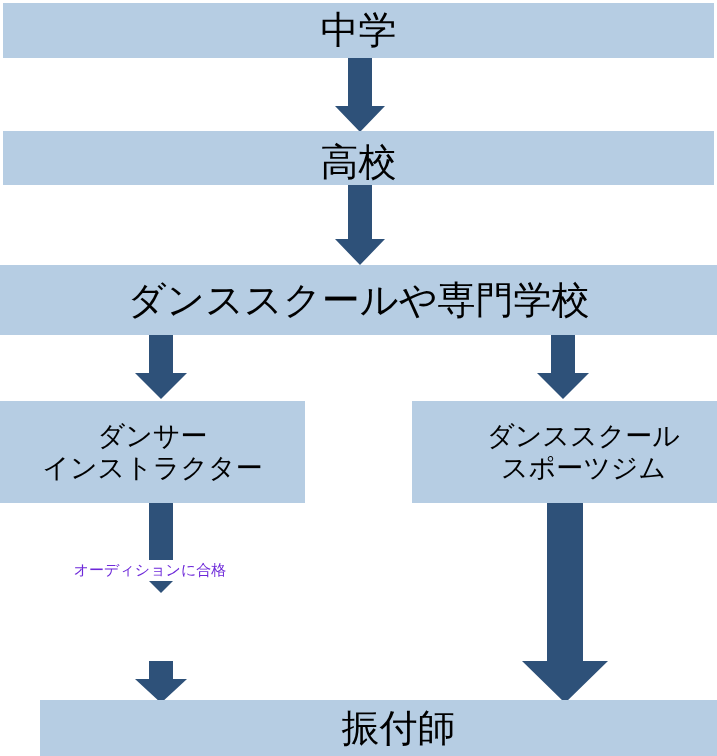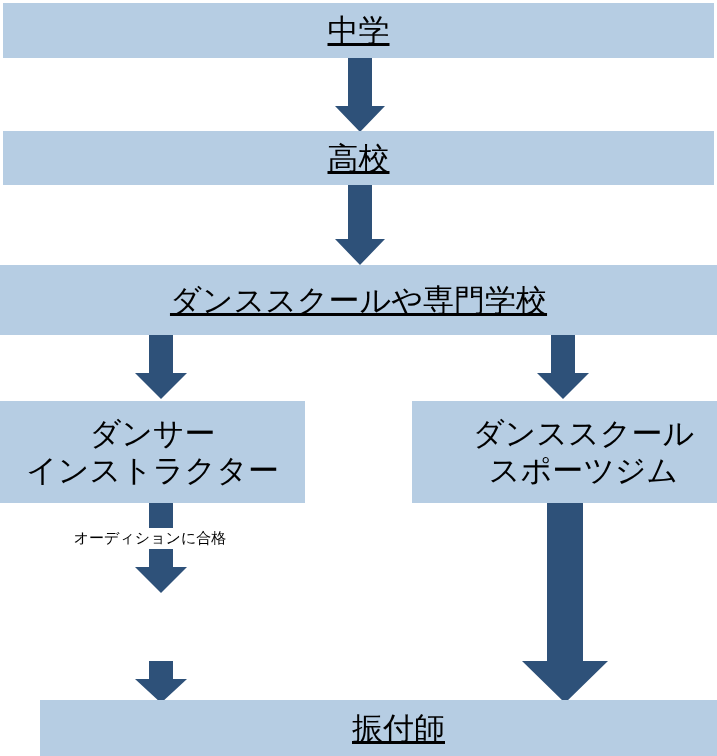--- a/index.html
+++ b/index.html
@@ -26,59 +26,60 @@
     text-align: center;
     color: #000000;
     line-height: 1.18;
     box-sizing: border-box;
   }
   .node .label {
     display: block;
     white-space: pre-line;
   }
   
-  .s-lg   { font-size: 31px; text-decoration: underline; }
-  .s-md   { font-size: 31px; }
+  .s-lg   { font-size: 38px; }
+  .s-md   { font-size: 27px; }
 
   
   .arrow {
     position: absolute;
   }
   .arrow svg {
     display: block;
     width: 100%;
     height: 100%;
   }
   .note {
     position: absolute;
-    color: #000000;
+    color: #6d28d9;
     font-size: 15px;
     text-align: center;
     white-space: nowrap;
     z-index: 5;
     background: #ffffff;
     padding: 1px 2px;
+    margin-top: 32px;
   }
 </style>
 </head>
 <body>
 
 <div id="canvas">
 
   <div class="node s-lg" style="left:3px; top:3px; width:711px; height:55px;">
     <span class="label">中学</span>
   </div>
 
   <div class="arrow" style="left:335px; top:58px; width:50px; height:74px;">
     <svg viewBox="0 0 50 74" preserveAspectRatio="none">
       <polygon points="13,0 37,0 37,48 50,48 25,74 0,48 13,48" fill="#2e5179"></polygon>
     </svg>
   </div>
 
-  <div class="node s-lg" style="left:3px; top:131px; width:711px; height:54px;">
+  <div class="node s-lg" style="left:3px; top:131px; width:711px; height:54px;align-items:flex-end;">
     <span class="label">高校</span>
   </div>
 
   <div class="arrow" style="left:335px; top:185px; width:50px; height:80px;">
     <svg viewBox="0 0 50 80" preserveAspectRatio="none">
       <polygon points="13,0 37,0 37,54 50,54 25,80 0,54 13,54" fill="#2e5179"></polygon>
     </svg>
   </div>
 
   <div class="node s-lg" style="left:0px; top:265px; width:717px; height:70px;">

